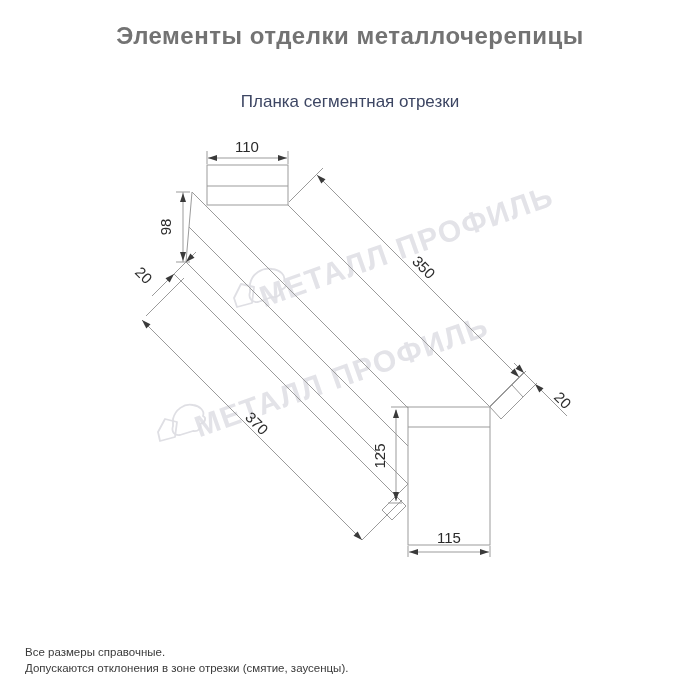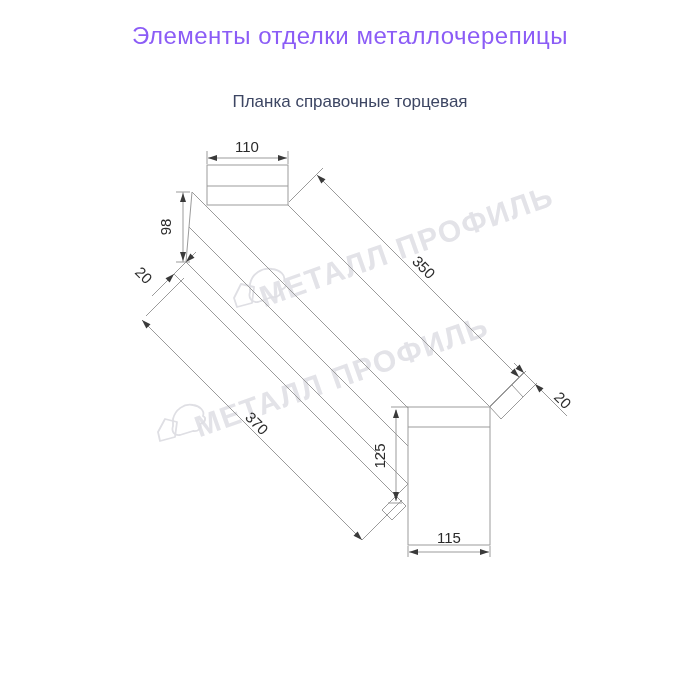--- a/index.html
+++ b/index.html
@@ -2,21 +2,21 @@
 <html><head>
 <meta charset="utf-8">
 <style>
   html,body{margin:0;padding:0;background:#ffffff;}
   .page{
     position:relative;width:700px;height:700px;background:#ffffff;overflow:hidden;
     font-family:"Liberation Sans", sans-serif;
   }
   .title{
     position:absolute;top:22px;left:0;width:700px;text-align:center;
-    font-size:24px;font-weight:400;color:#8b5cf6;letter-spacing:.5px;
+    font-size:24px;font-weight:700;color:#737373;letter-spacing:.5px;
   }
   .subtitle{
     position:absolute;top:92px;left:0;width:700px;text-align:center;
     font-size:17px;line-height:19px;color:#3d4663;font-weight:400;
   }
   .drawing{position:absolute;left:0;top:0;}
   .shape{stroke:#9b9b9b;stroke-width:1;fill:none;}
   .dimline{stroke:#9b9b9b;stroke-width:1;fill:none;}
   .arrow{fill:#3a3a3a;stroke:none;}
   .dimtext{font-family:"Liberation Sans",sans-serif;font-size:15px;fill:#2b2b2b;}
@@ -29,21 +29,21 @@
   }
 </style>
 </head>
 <body>
 
 <div class="page">
 
   <div class="title">Элементы отделки металлочерепицы</div>
 
   <div class="subtitle">
-    <div>Планка справочные торцевая</div>
+    <div>Планка сегментная отрезки</div>
   </div>
 
   <svg class="drawing" width="700" height="700" viewBox="0 0 700 700" xmlns="http://www.w3.org/2000/svg">
 
     <g>
       <text class="wm-text" text-anchor="middle" transform="translate(410,256) rotate(-19.5)">МЕТАЛЛ ПРОФИЛЬ</text>
       <text class="wm-text" text-anchor="middle" transform="translate(345,386) rotate(-19.5)">МЕТАЛЛ ПРОФИЛЬ</text>
 
       <g transform="translate(226,266)">
         <path class="wm-icon" d="M8,32 L15,18 L28,21 L26,37 L11,41 Z"></path>
@@ -140,14 +140,18 @@
     <g>
       <line class="dimline" x1="408" y1="546" x2="408" y2="557"></line>
       <line class="dimline" x1="490" y1="546" x2="490" y2="557"></line>
       <line class="dimline" x1="409" y1="552" x2="489" y2="552"></line>
       <polygon class="arrow" points="409,552 418,549 418,555"></polygon>
       <polygon class="arrow" points="489,552 480,549 480,555"></polygon>
       <text class="dimtext" x="449" y="543" text-anchor="middle">115</text>
     </g>
   </svg>
 
+  <div class="footnotes">
+    <div>Все размеры справочные.</div>
+    <div>Допускаются отклонения в зоне отрезки (смятие, заусенцы).</div>
+  </div>
 
 </div>
 
 </body></html>

